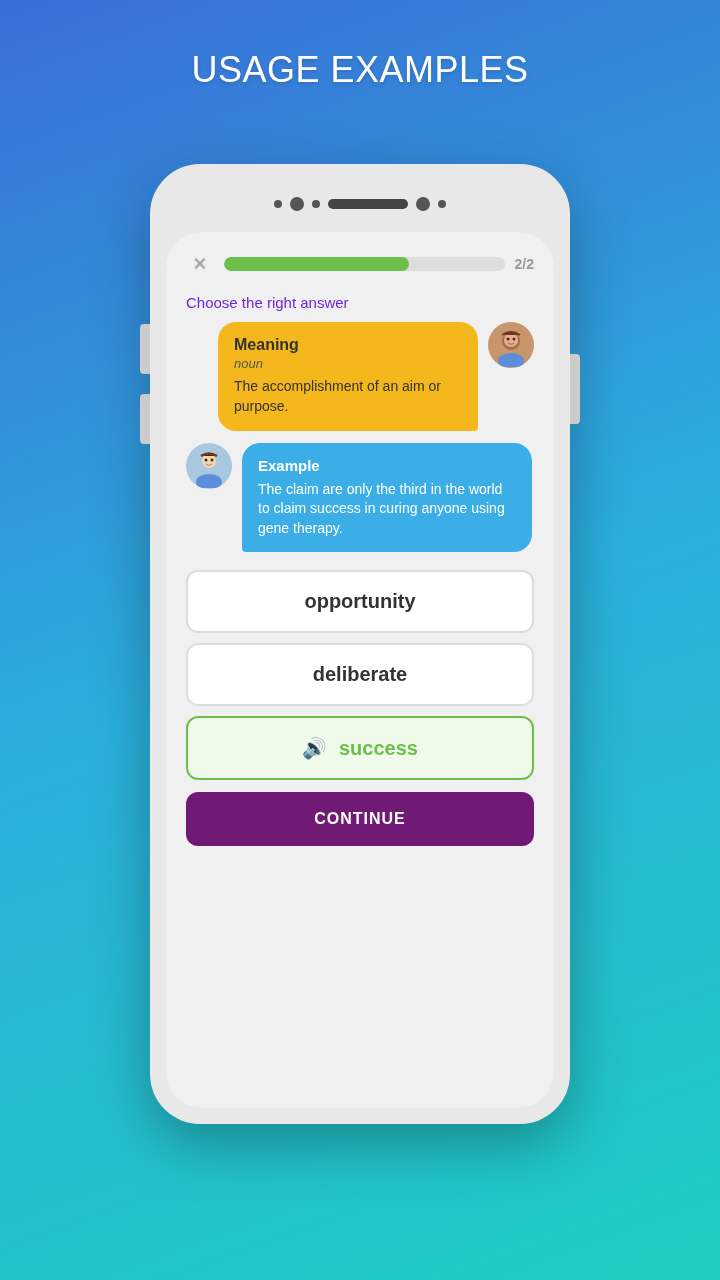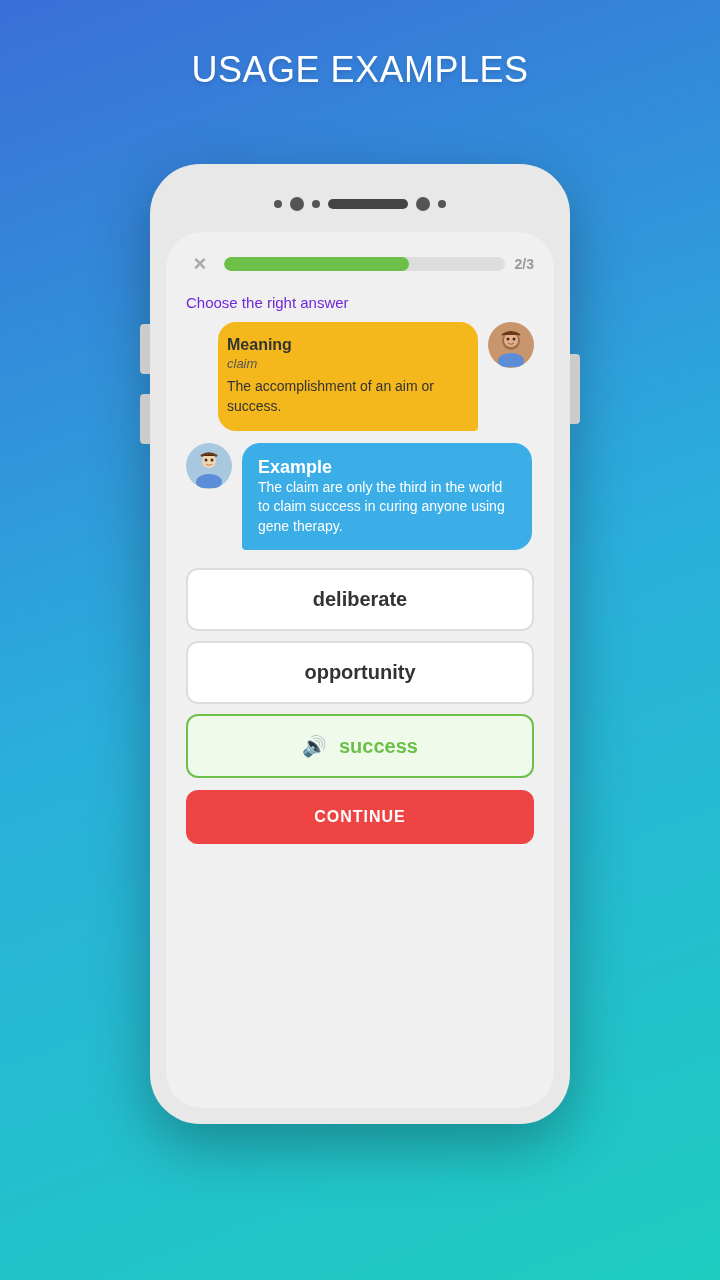--- a/index.html
+++ b/index.html
@@ -176,21 +176,21 @@
     .chat-row-left {
       display: flex;
       align-items: flex-start;
       justify-content: flex-start;
       gap: 10px;
     }
 
     .bubble-yellow {
       background: #f5b81c;
       border-radius: 18px 18px 4px 18px;
-      padding: 14px 9px;
+      padding: 14px 16px;
       max-width: 260px;
     }
     .bubble-yellow .bubble-title {
       font-size: 16px;
       font-weight: bold;
       color: #333;
       margin-bottom: 2px;
     }
     .bubble-yellow .bubble-subtitle {
       font-size: 13px;
@@ -204,23 +204,24 @@
       line-height: 1.4;
     }
 
     .bubble-blue {
       background: #3baee8;
       border-radius: 18px 18px 18px 4px;
       padding: 14px 16px;
       max-width: 290px;
     }
     .bubble-blue .bubble-title {
-      font-size: 18px;
+      font-size: 15px;
       font-weight: bold;
       color: white;
+      margin-bottom: 6px;
     }
     .bubble-blue .bubble-text {
       font-size: 14px;
       color: white;
       line-height: 1.4;
     }
 
     .avatar {
       width: 46px;
       height: 46px;
@@ -273,21 +274,21 @@
 
     .sound-icon {
       color: #6cc04a;
       font-size: 20px;
     }
 
     .continue-btn {
       width: 100%;
       padding: 18px;
       border-radius: 12px;
-      background: #ef4444;
+      background: #701a75;
       border: none;
       font-size: 16px;
       font-weight: 900;
       color: white;
       cursor: pointer;
       text-transform: uppercase;
       letter-spacing: 1px;
       margin-top: 2px;
     }
 
@@ -324,32 +325,32 @@
     <div class="notch-dot"></div>
   </div>
 
   <div class="phone-screen">
 
     <div class="progress-row">
       <div class="close-btn">×</div>
       <div class="progress-bar-track">
         <div class="progress-bar-fill"></div>
       </div>
-      <div class="progress-label">2/3</div>
+      <div class="progress-label">2/2</div>
     </div>
 
     <div class="instruction">Choose the right answer</div>
 
     <div class="chat-area">
 
       <div class="chat-row-right">
         <div class="bubble-yellow">
           <div class="bubble-title">Meaning</div>
-          <div class="bubble-subtitle">claim</div>
-          <div class="bubble-text">The accomplishment of an aim or success.</div>
+          <div class="bubble-subtitle">noun</div>
+          <div class="bubble-text">The accomplishment of an aim or purpose.</div>
         </div>
 
         <div class="avatar avatar-brown">
           <svg class="face-brown" viewBox="0 0 44 44" xmlns="http://www.w3.org/2000/svg">
             <circle cx="22" cy="22" r="22" fill="#c8956c"></circle>
             <circle cx="22" cy="18" r="9" fill="#a0704a"></circle>
             <ellipse cx="22" cy="38" rx="13" ry="8" fill="#5b8dd9"></ellipse>
             <circle cx="22" cy="17" r="7" fill="#e8b08a"></circle>
             <circle cx="19" cy="16" r="1.5" fill="#333"></circle>
             <circle cx="25" cy="16" r="1.5" fill="#333"></circle>
@@ -374,22 +375,22 @@
         </div>
         <div class="bubble-blue">
           <div class="bubble-title">Example</div>
           <div class="bubble-text">The claim are only the third in the world to claim success in curing anyone using gene therapy.</div>
         </div>
       </div>
 
     </div>
 
     <div class="answer-options">
+      <button class="answer-btn">opportunity</button>
       <button class="answer-btn">deliberate</button>
-      <button class="answer-btn">opportunity</button>
       <button class="answer-btn selected-correct">
         <span class="sound-icon">🔊</span>
         <span>success</span>
       </button>
       <button class="continue-btn">CONTINUE</button>
     </div>
 
   </div>
 </div>
 

